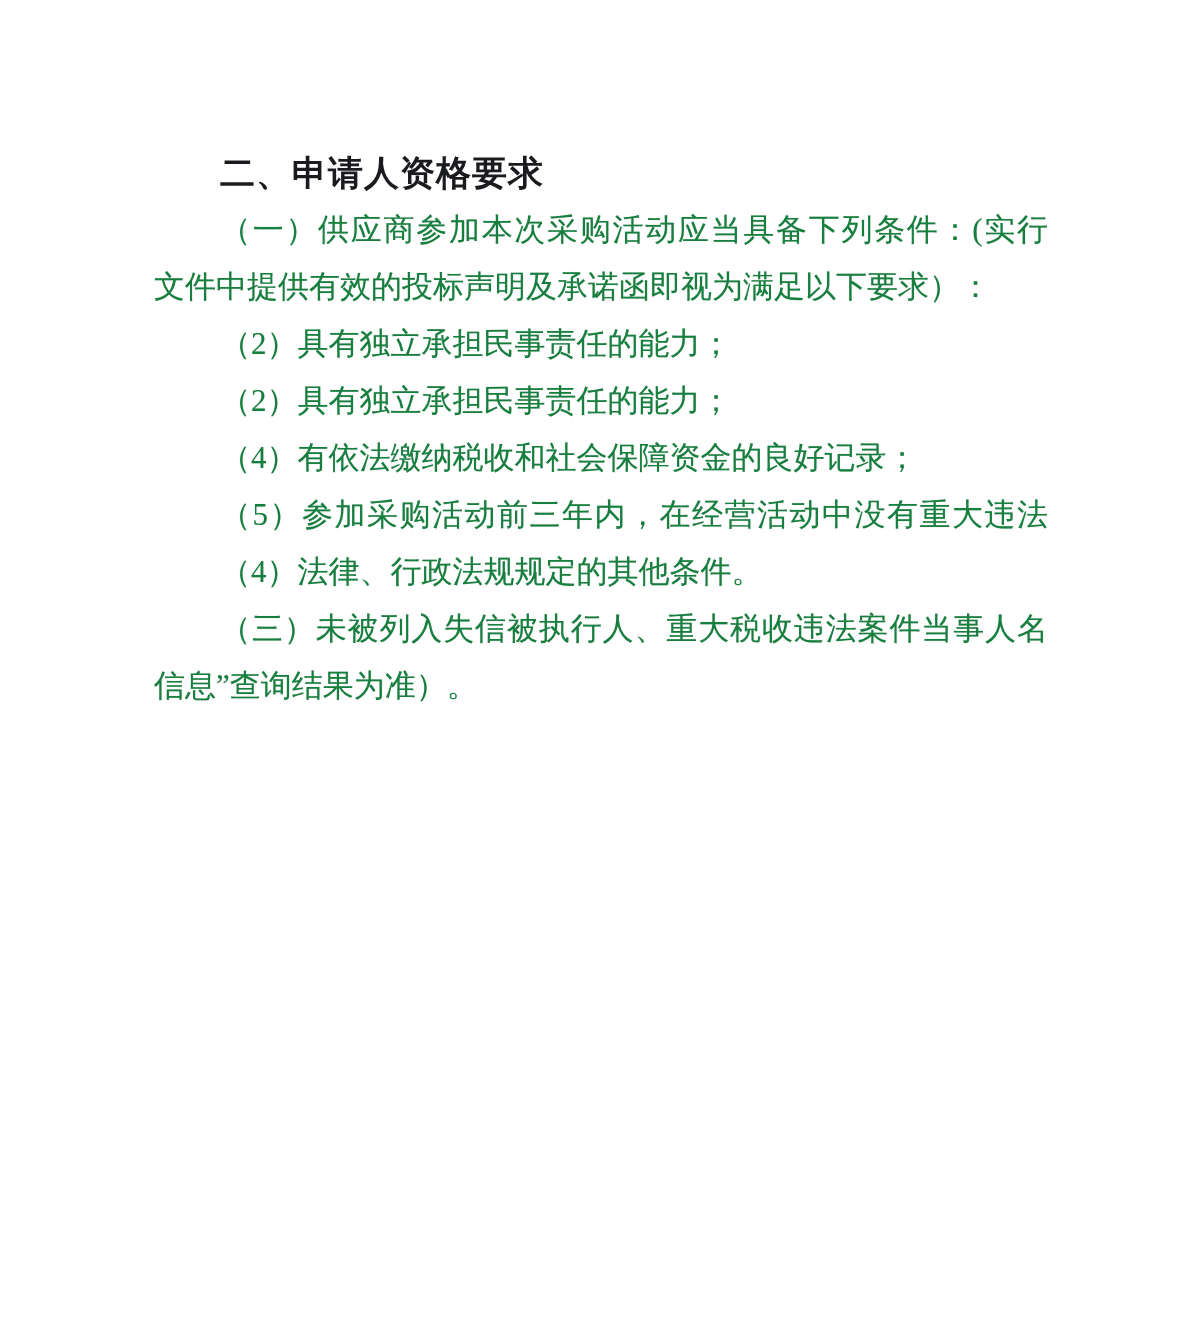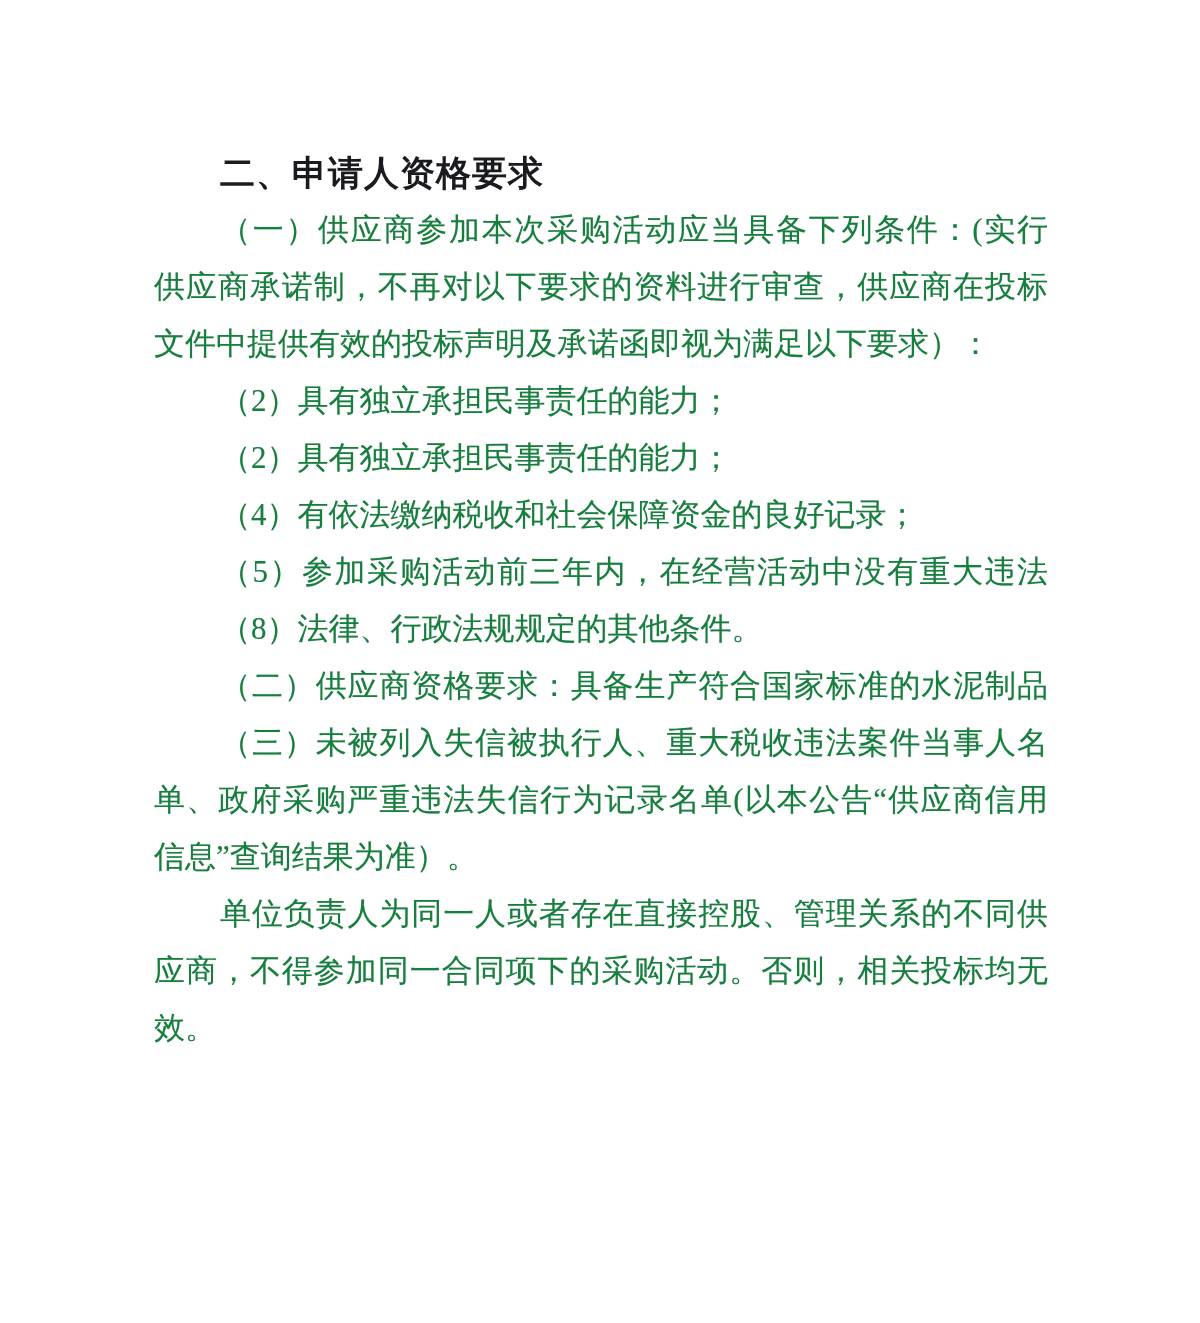--- a/index.html
+++ b/index.html
@@ -66,21 +66,20 @@
 </head>
 <body>
 
 <div class="page">
   <div class="content">
 
     <h2 class="heading">二、申请人资格要求</h2>
 
     <p class="para">
       <span class="line first">（一）供应商参加本次采购活动应当具备下列条件：(实行</span>
-      <span class="line">供应商承诺制，不再对以下要求的资料进行审查，供应商在投标</span>
       <span class="line last">文件中提供有效的投标声明及承诺函即视为满足以下要求）：</span>
     </p>
 
     <p class="para">
       <span class="line first last">（2）具有独立承担民事责任的能力；</span>
     </p>
 
     <p class="para">
       <span class="line first last">（2）具有独立承担民事责任的能力；</span>
     </p>
@@ -88,33 +87,26 @@
 
     <p class="para">
       <span class="line first last">（4）有依法缴纳税收和社会保障资金的良好记录；</span>
     </p>
 
     <p class="para">
       <span class="line first">（5）参加采购活动前三年内，在经营活动中没有重大违法</span>
     </p>
 
     <p class="para">
-      <span class="line first last">（8）法律、行政法规规定的其他条件。</span>
+      <span class="line first last">（4）法律、行政法规规定的其他条件。</span>
     </p>
 
     <p class="para">
-      <span class="line first">（二）供应商资格要求：具备生产符合国家标准的水泥制品</span>
     </p>
 
     <p class="para">
       <span class="line first">（三）未被列入失信被执行人、重大税收违法案件当事人名</span>
-      <span class="line">单、政府采购严重违法失信行为记录名单(以本公告“供应商信用</span>
       <span class="line last">信息”查询结果为准）。</span>
     </p>
 
-    <p class="para">
-      <span class="line first">单位负责人为同一人或者存在直接控股、管理关系的不同供</span>
-      <span class="line">应商，不得参加同一合同项下的采购活动。否则，相关投标均无</span>
-      <span class="line last">效。</span>
-    </p>
 
   </div>
 </div>
 
 </body></html>

